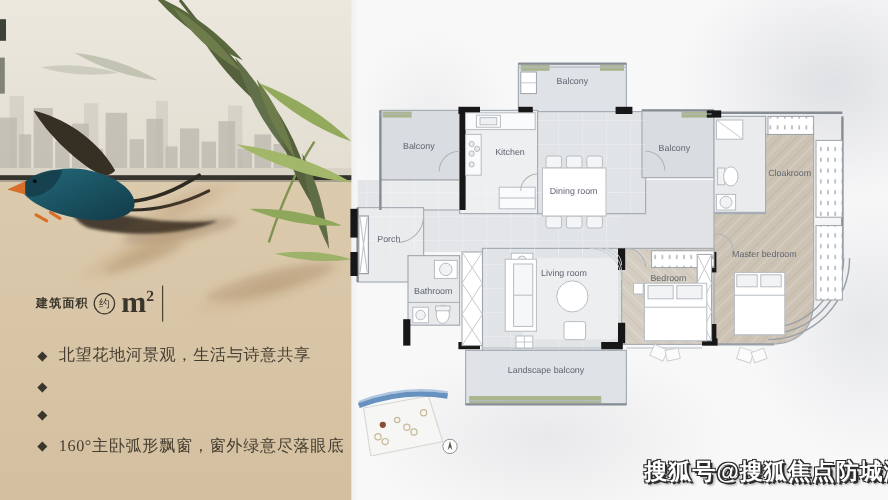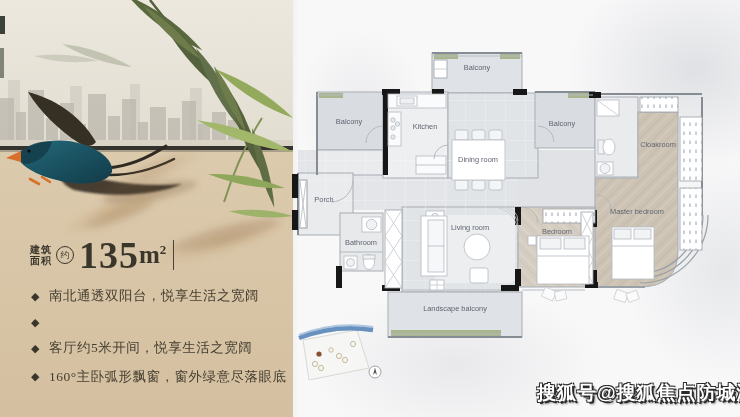--- a/index.html
+++ b/index.html
@@ -13,21 +13,21 @@
   .b4{left:5px;top:20px;width:140px;height:180px;background:radial-gradient(ellipse at center,rgba(224,224,227,.5),transparent 65%);}
   
   .art{position:absolute;left:0;top:0;width:293px;height:417px;overflow:hidden;}
   .art svg{position:absolute;left:0;top:0;}
   .title{position:absolute;left:0;top:192px;width:293px;text-align:center;font-family:"Liberation Serif",serif;font-weight:700;font-size:41px;letter-spacing:3px;color:#38332a;}
   .brush{position:absolute;filter:blur(3px);}
   .br1{left:55px;top:196px;width:130px;height:26px;background:radial-gradient(ellipse,rgba(168,126,74,.38),transparent 70%);transform:rotate(-22deg);}
   .br2{left:150px;top:224px;width:150px;height:30px;background:radial-gradient(ellipse,rgba(168,126,74,.3),transparent 70%);transform:rotate(-18deg);}
   .br3{left:90px;top:160px;width:120px;height:26px;background:radial-gradient(ellipse,rgba(150,110,64,.28),transparent 70%);transform:rotate(-25deg);}
   .area-row{position:absolute;left:30px;top:238px;display:flex;align-items:center;color:#3b362c;font-family:"Liberation Serif",serif;}
-  .area-prefix{display:flex;flex-direction:column;font-size:10px;font-weight:700;line-height:11px;letter-spacing:1px;}
+  .area-prefix{display:flex;font-size:10px;font-weight:700;line-height:11px;letter-spacing:1px;}
   .approx{width:16px;height:16px;border:1px solid #3b362c;border-radius:50%;font-size:9px;line-height:16px;text-align:center;margin:0 5px 0 4px;}
   .area-num{font-size:38px;font-weight:600;letter-spacing:1px;line-height:34px;}
   .area-unit{font-size:25px;font-weight:700;}
   .area-unit sup{font-size:13px;vertical-align:9px;}
   .area-bar{width:1px;height:30px;background:#4a4436;margin:0 9px 0 7px;}
   .area-rooms{font-size:26px;font-weight:600;letter-spacing:2px;}
   .features{position:absolute;left:31px;top:287px;margin:0;padding:0;list-style:none;color:#453e30;font-family:"Liberation Serif",serif;font-size:13.5px;letter-spacing:.5px;}
   .features li{margin-bottom:10.5px;white-space:nowrap;display:flex;align-items:center;}
   .features .dia{font-size:11px;margin-right:9px;color:#3b362c;}
   
@@ -154,36 +154,34 @@
     <div class="brush br1"></div>
     <div class="brush br2"></div>
 
 
     <div class="area-row">
       <div class="area-prefix">
         <span>建筑</span>
         <span>面积</span>
       </div>
       <span class="approx">约</span>
-      <span class="area-num">135</span>
       <span class="area-unit"><span>m</span><sup>2</sup></span>
       <span class="area-bar"></span>
     </div>
 
     <ul class="features">
       <li>
           <span class="dia">◆</span>
-          <span>南北通透双阳台，悦享生活之宽阔</span>
+          <span>北望花地河景观，生活与诗意共享</span>
         </li>
       <li>
           <span class="dia">◆</span>
         </li>
       <li>
           <span class="dia">◆</span>
-          <span>客厅约5米开间，悦享生活之宽阔</span>
         </li>
       <li>
           <span class="dia">◆</span>
           <span>160°主卧弧形飘窗，窗外绿意尽落眼底</span>
         </li>
     </ul>
   </div>
 
   <svg class="plan" viewBox="0 0 440 340">
     <defs>

